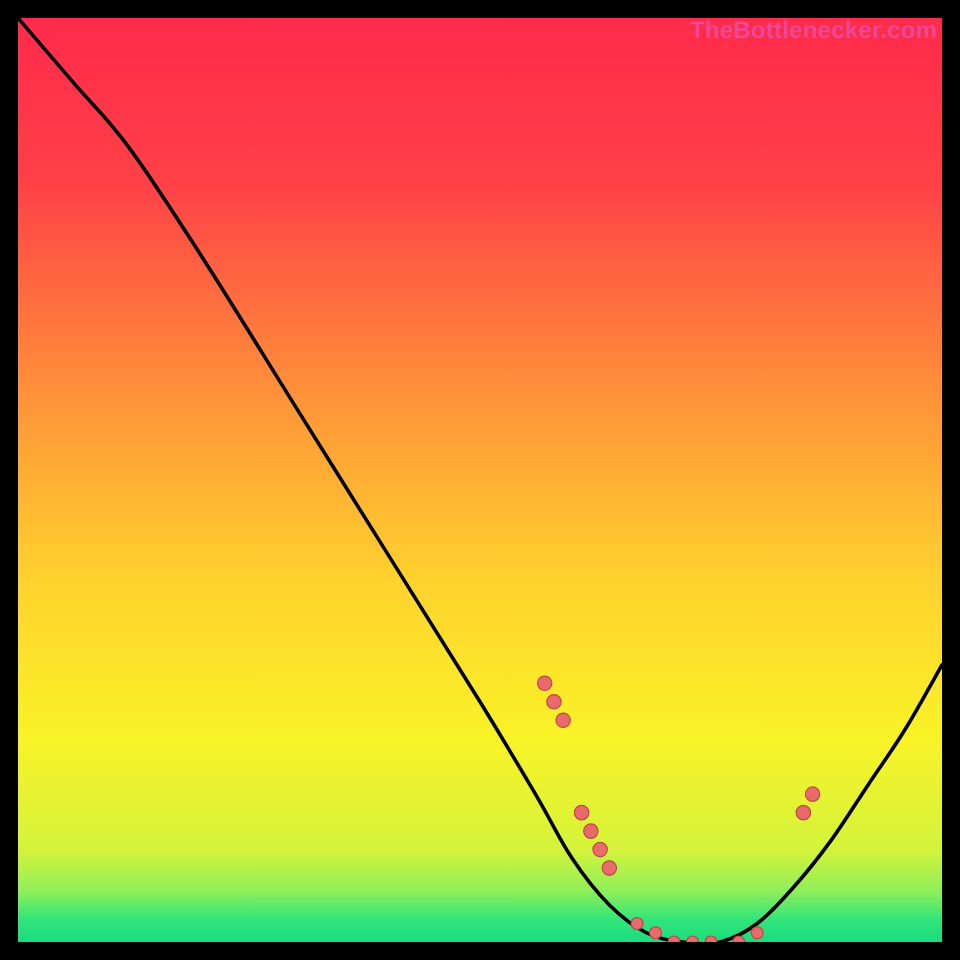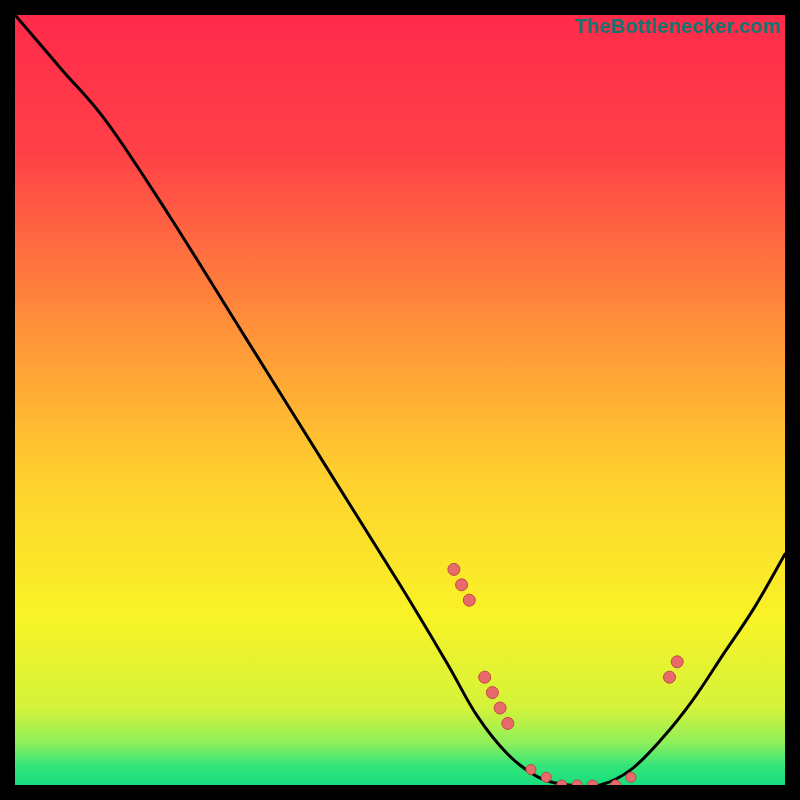--- a/index.html
+++ b/index.html
@@ -16,21 +16,21 @@
     left: 15px;
     top: 15px;
     width: 770px;
     height: 770px;
     background: #000000;
   }
   .watermark {
     position: absolute;
     top: 0px;
     right: 4px;
-    color: #0f766e;
+    color: #ec4899;
     font-size: 20px;
     font-weight: 600;
     letter-spacing: 0.2px;
     z-index: 20;
     user-select: none;
   }
   svg.plot {
     position: absolute;
     left: 0;
     top: 0;

